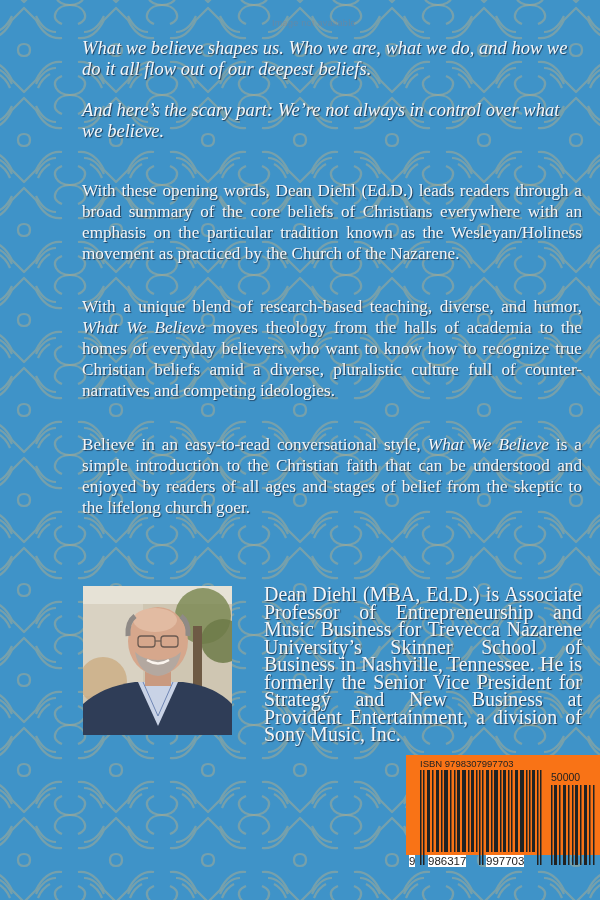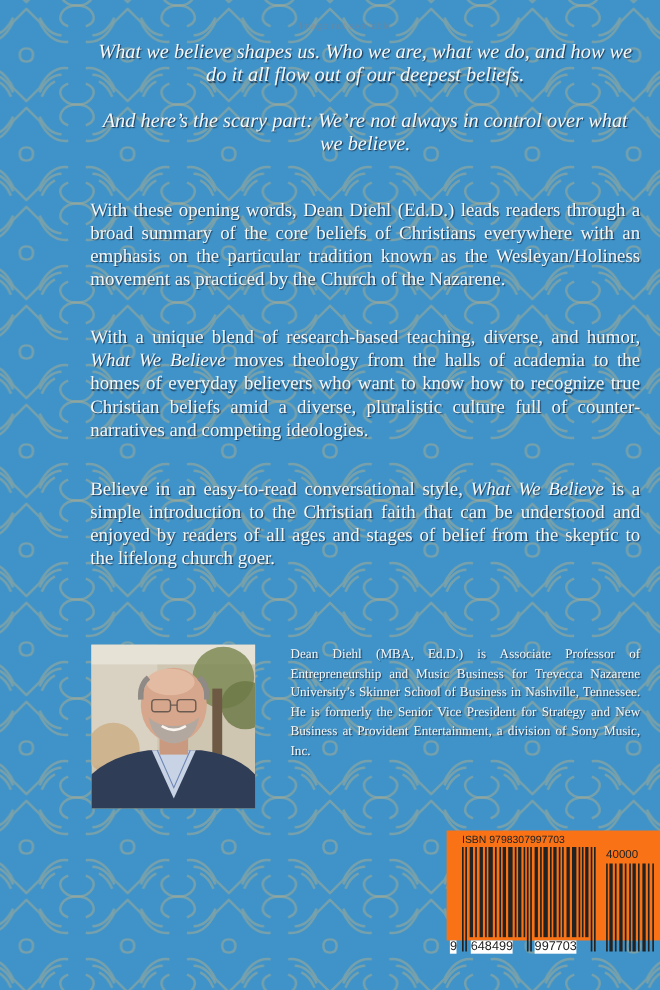--- a/index.html
+++ b/index.html
@@ -17,21 +17,21 @@
       color: #f4f6f8;
       text-shadow: 1px 1px 1px rgba(20,30,50,0.75);
       text-align: justify;
       margin: 0;
     }
     .blurb-italic {
       font-family: "Liberation Serif", "DejaVu Serif", serif;
       font-style: italic;
       font-size: 18.5px;
       line-height: 21px;
-      text-align: center;
+      text-align: left;
     }
     .body {
       font-family: "Liberation Serif", "DejaVu Serif", serif;
       font-size: 17.2px;
       line-height: 21px;
     }
     .body em { }
     .watermark {
       position: absolute; left: 240px; top: 18px;
       font-family: "Liberation Sans", sans-serif;
@@ -41,21 +41,21 @@
     .photo {
       position: absolute; left: 51px; top: 586px; width: 149px; height: 149px;
       overflow: hidden;
       background: linear-gradient(180deg, #d8d4c8 0%, #c9bfa9 35%, #8a8a6a 60%, #6b6a55 100%);
     }
     .bio {
       position: absolute; left: 232px; top: 586px; width: 318px;
       color: #f4f6f8;
       text-shadow: 1px 1px 1px rgba(20,30,50,0.75);
       font-family: "Liberation Serif", "DejaVu Serif", serif;
-      font-size: 12px; line-height: 17.5px;
+      font-size: 20px; line-height: 17.5px;
       text-align: justify;
       margin: 0;
     }
     .barcode-box {
       position: absolute; left: 374px; top: 755px; width: 202px; height: 100px;
       background: #f97316;
     }
     .isbn-label {
       position: absolute; left: 14px; top: 3px;
       font-family: "Liberation Sans", sans-serif; font-size: 9.5px; color: #222;
@@ -192,19 +192,19 @@
         <rect x="162" y="30" width="1.5" height="80"></rect>
           <rect x="166" y="30" width="1.5" height="80"></rect>
         <rect x="169" y="30" width="3" height="80"></rect>
           <rect x="174" y="30" width="1.5" height="80"></rect>
         <rect x="178" y="30" width="3" height="80"></rect>
           <rect x="183" y="30" width="1.5" height="80"></rect>
         <rect x="187" y="30" width="1.5" height="80"></rect>
       </g>
     </svg>
     <span class="isbn-label">ISBN 9798307997703</span>
-    <span class="addon-label">40000</span>
+    <span class="addon-label">50000</span>
     <span class="digit" style="left:3px; top:100px;">9</span>
-    <span class="digit" style="left:22px; top:100px;">648499</span>
+    <span class="digit" style="left:22px; top:100px;">986317</span>
     <span class="digit" style="left:80px; top:100px;">997703</span>
   </div>
 
 </div>
 
 </body></html>

